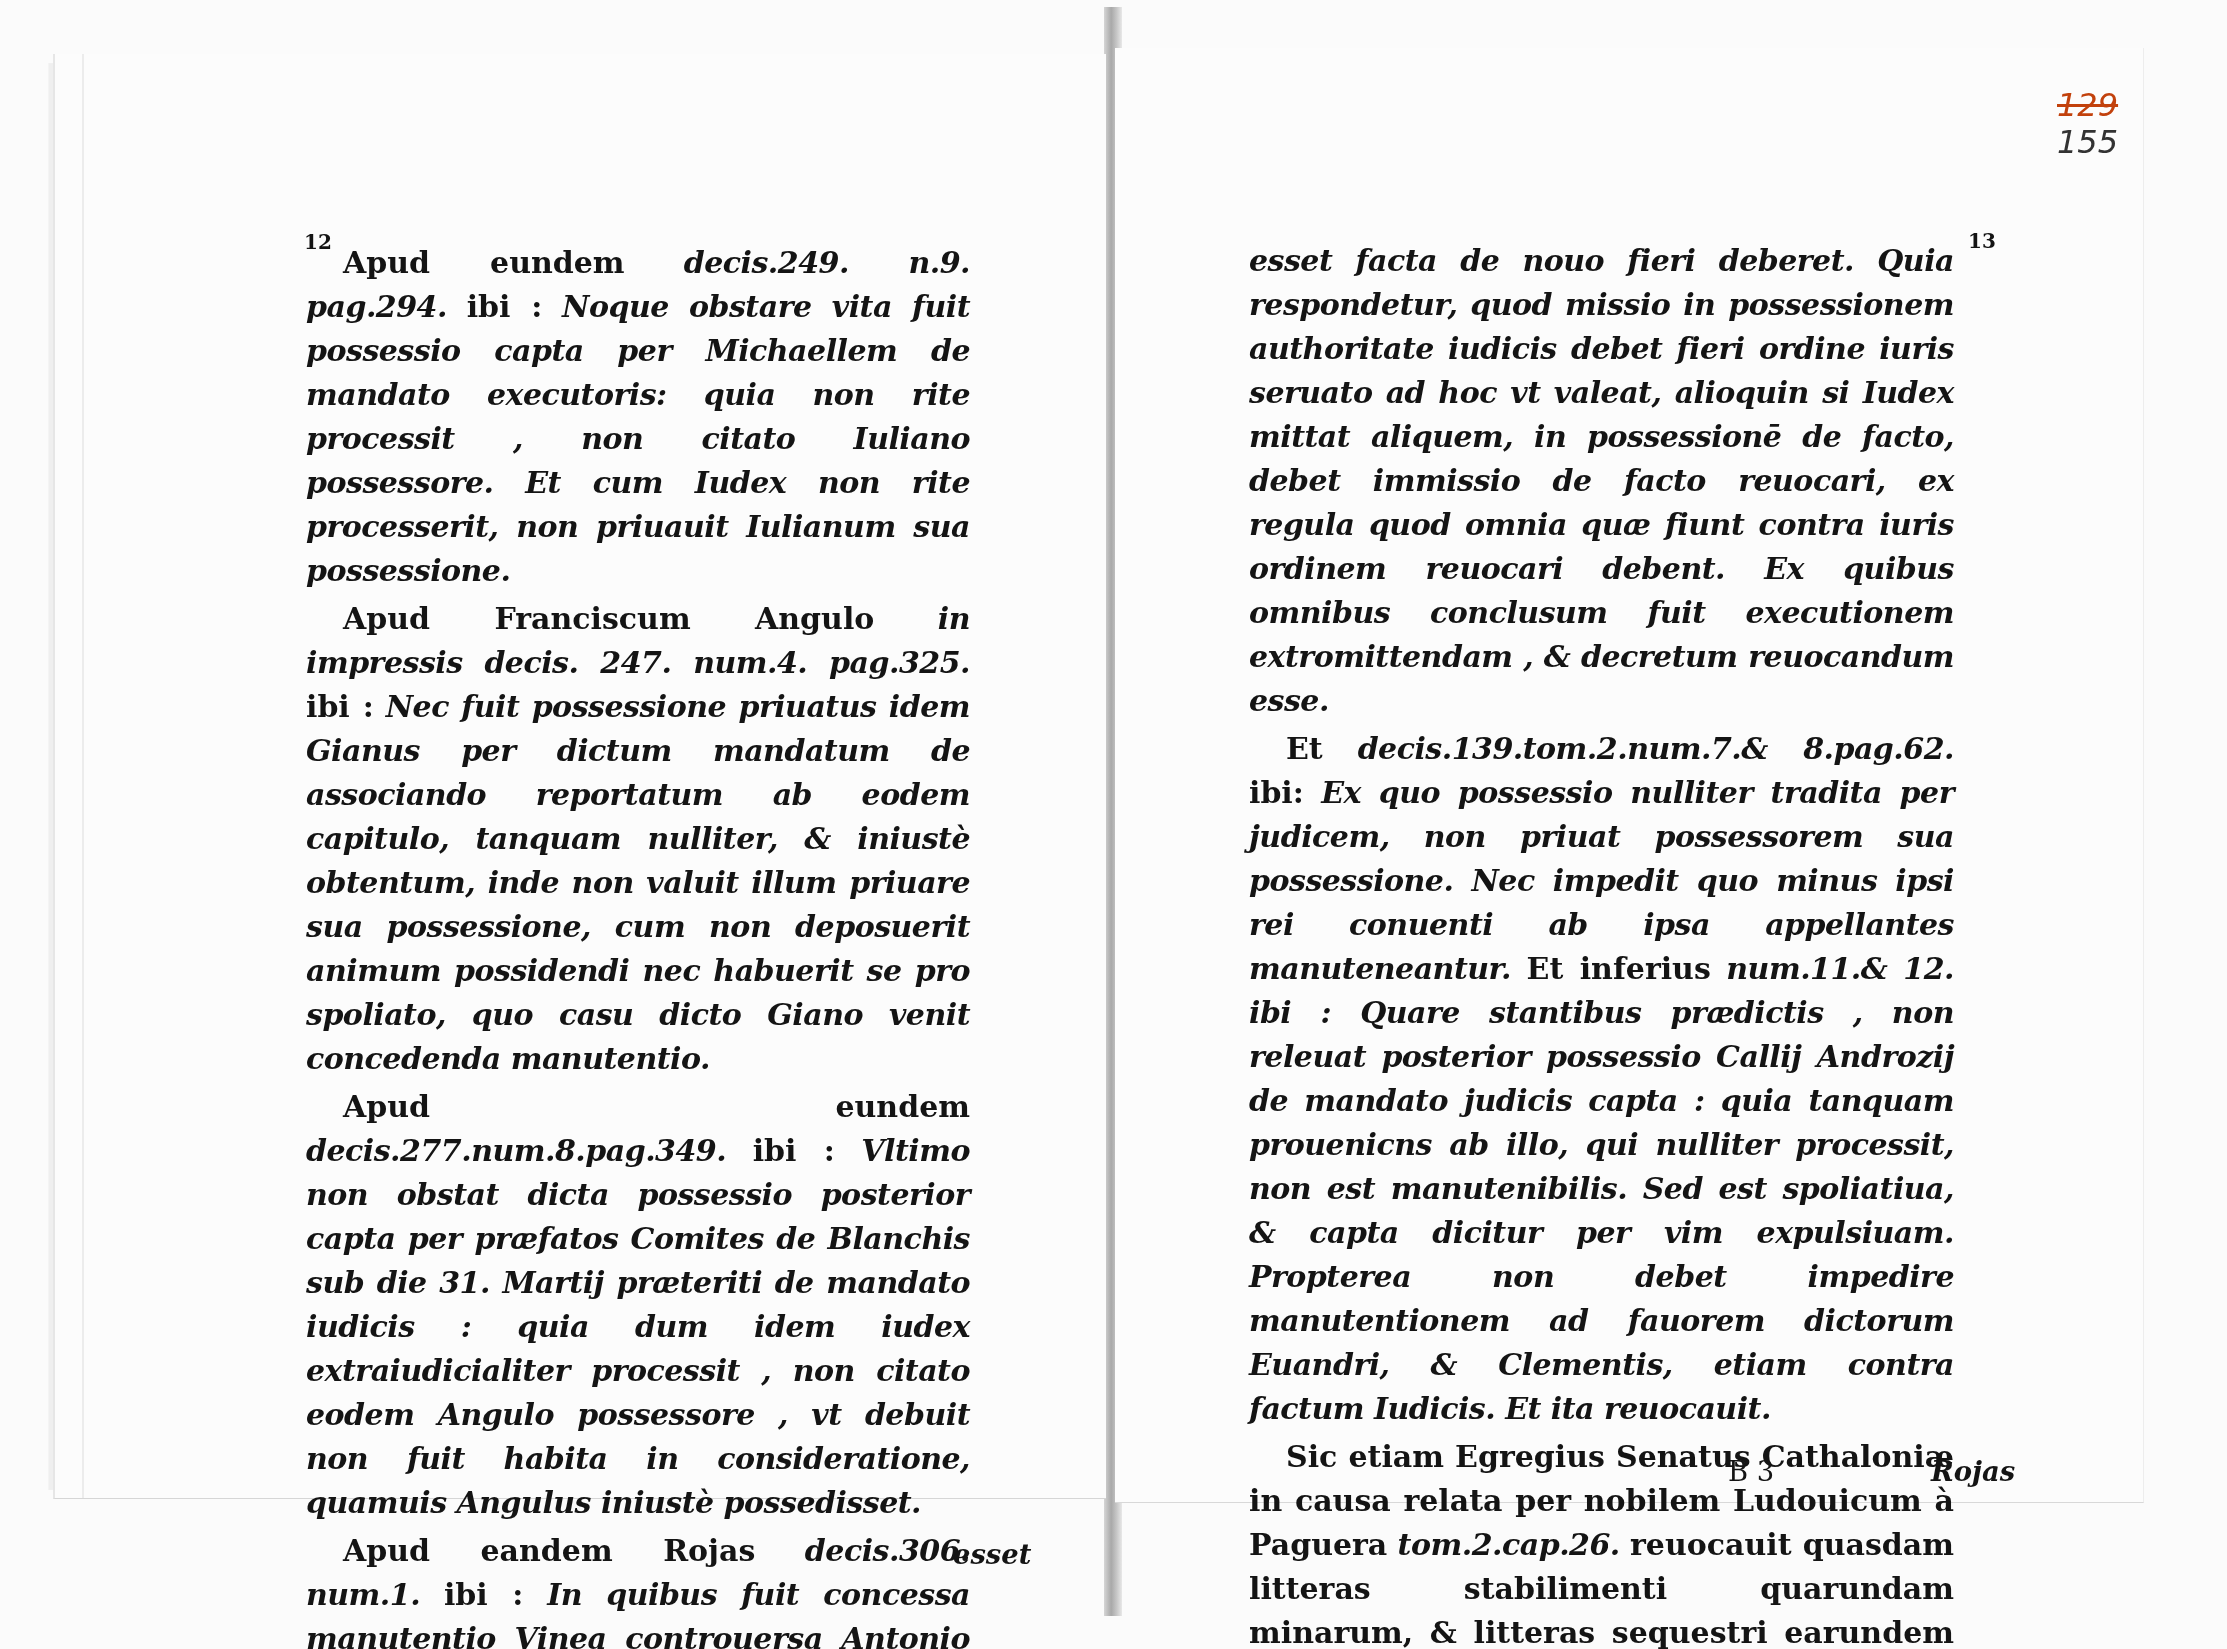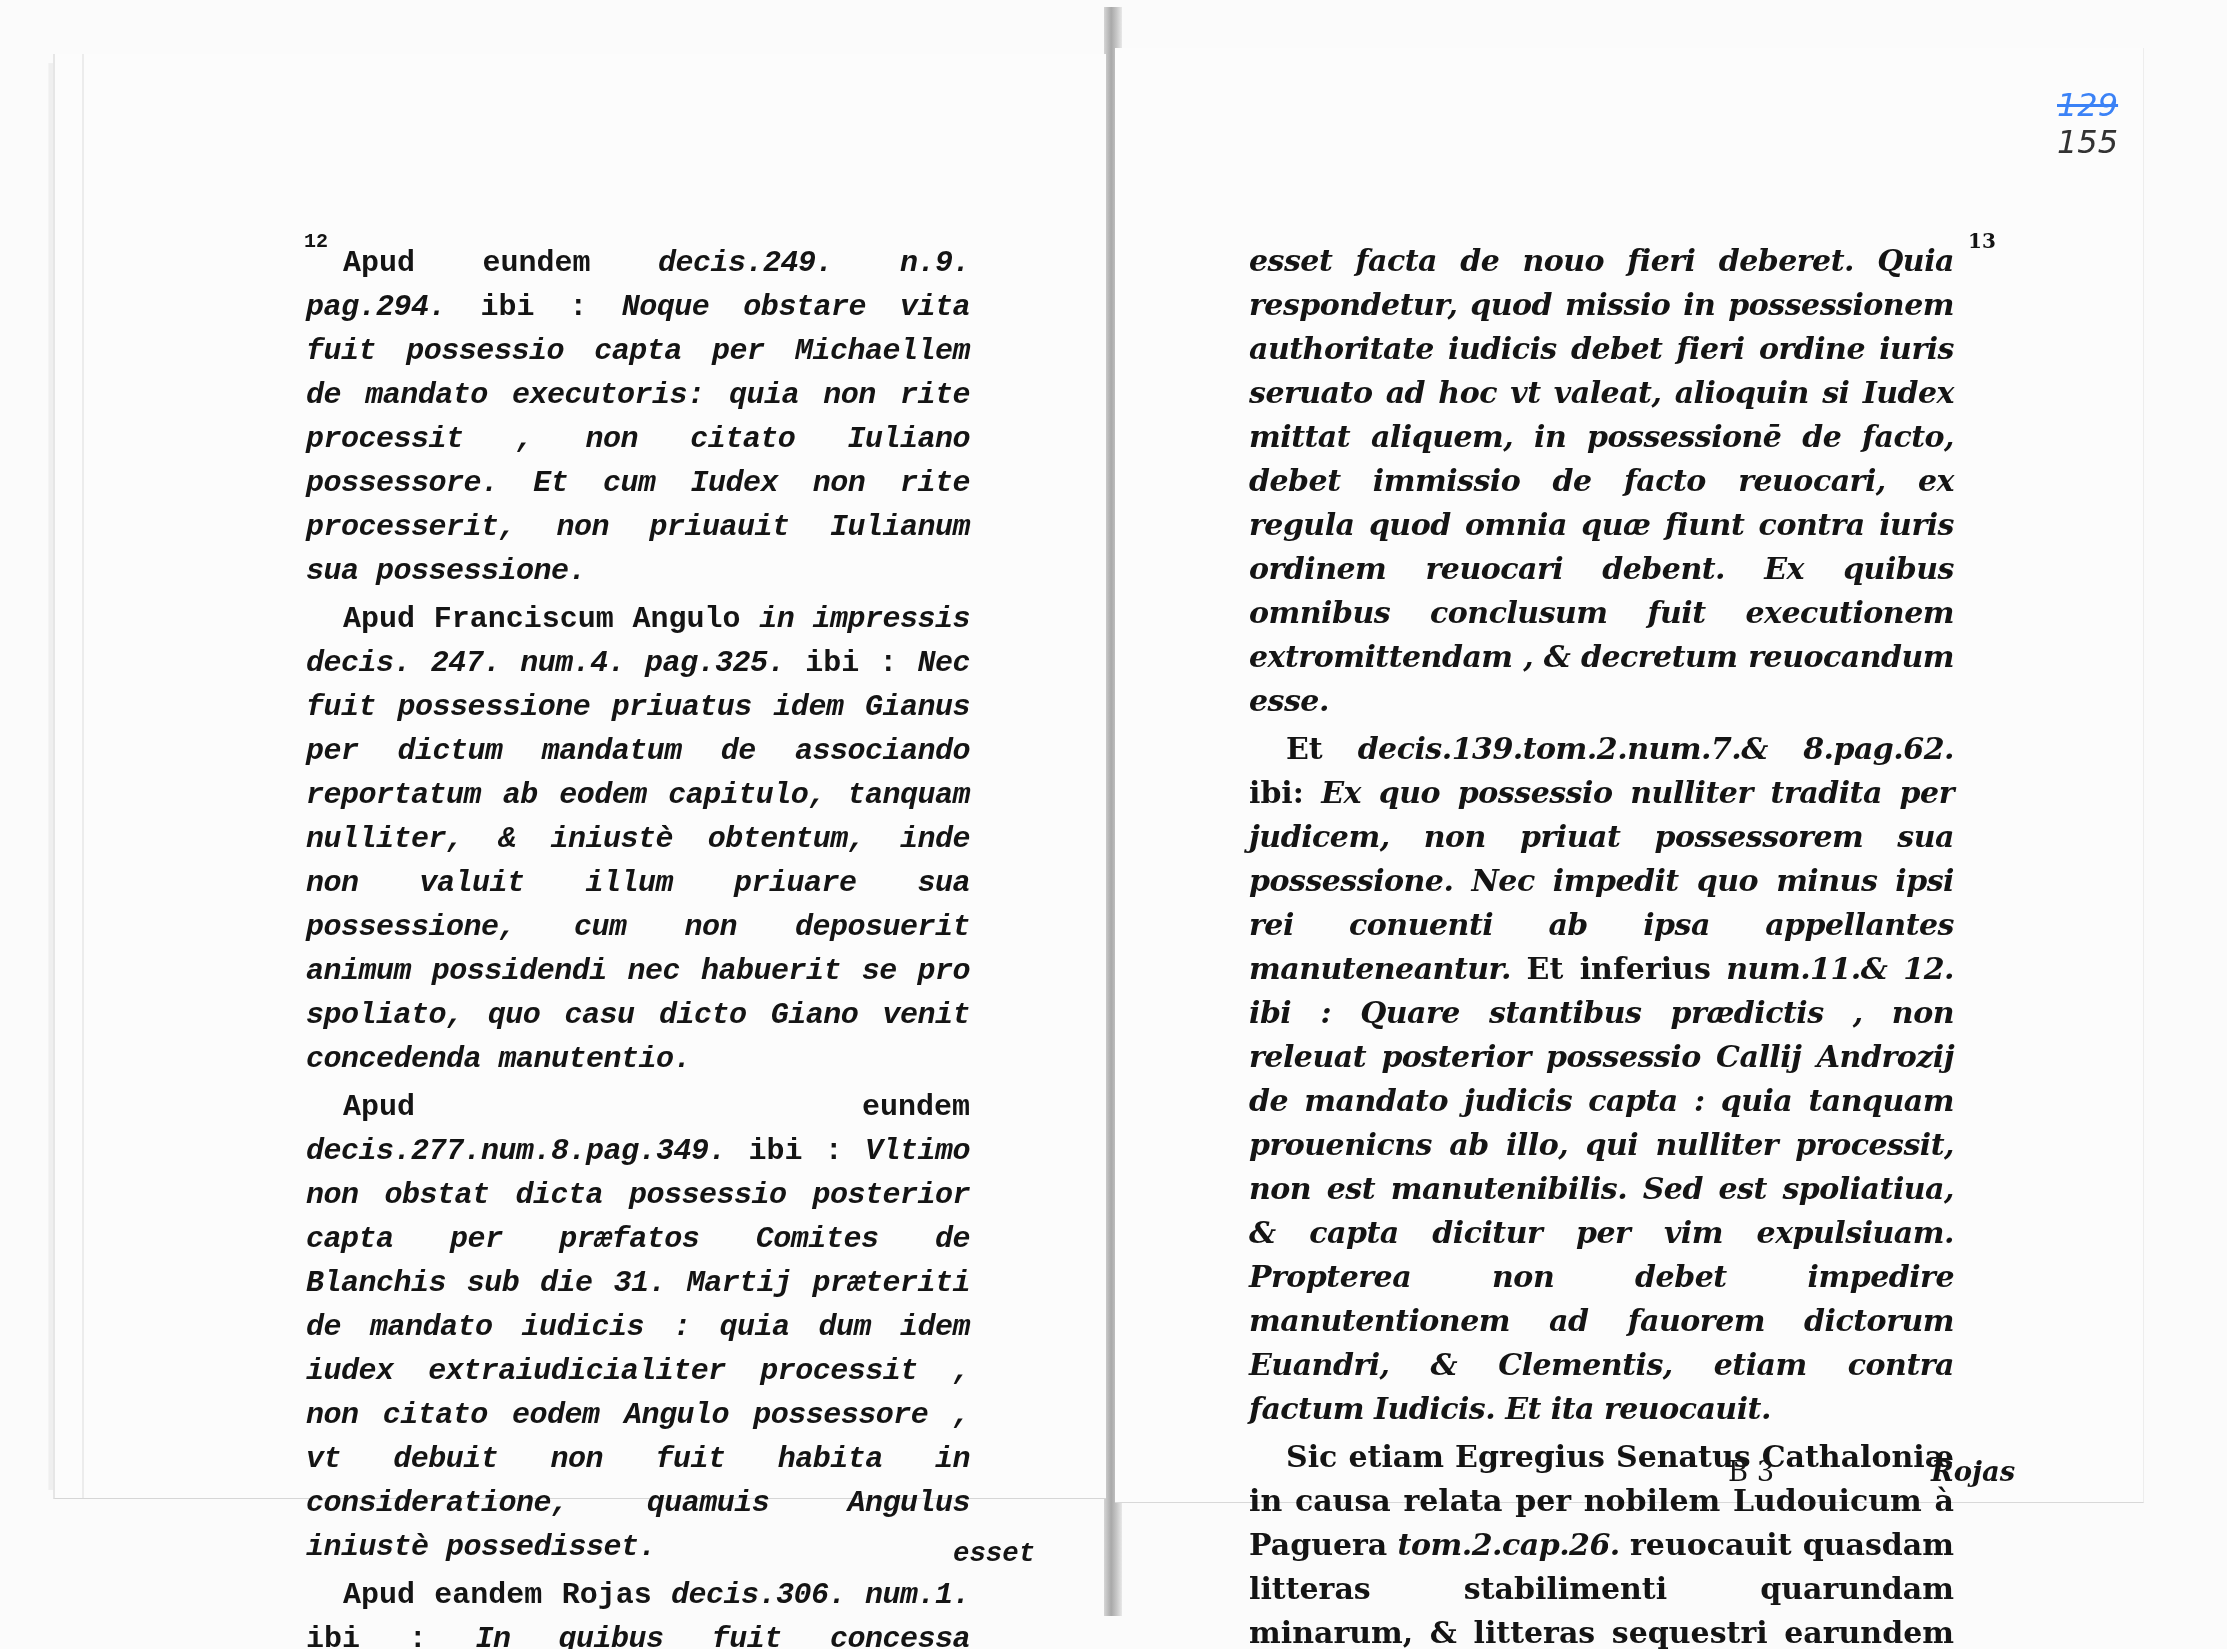--- a/index.html
+++ b/index.html
@@ -1,39 +1,39 @@
 <!DOCTYPE html>
 <html style="font-size:7.3px"><head>
 <meta charset="utf-8">
 <style>
   html,body{margin:0;padding:0;}
   body{width:2227px;height:1649px;background:#fbfbfb;position:relative;overflow:hidden;font-family:"DejaVu Serif","Liberation Serif",serif;color:#141414;}
   .spread{position:absolute;left:0;top:0;width:2227px;height:1649px;}
   .page{position:absolute;background:#fcfcfc;}
-  .page.left{left:53px;top:54px;width:1051px;height:1444px;border-left:2.7px solid #e6e6e6;border-bottom:1.4px solid #d6d6d6;box-shadow:-13.7px 0 0 -9.1px #efefef;font-family:Liberation Mono, monospace;}
+  .page.left{left:53px;top:54px;width:1051px;height:1444px;border-left:2.7px solid #e6e6e6;border-bottom:1.4px solid #d6d6d6;box-shadow:-13.7px 0 0 -9.1px #efefef;}
   .page.left::before{content:"";position:absolute;left:27.4px;top:0;bottom:0;width:1.8px;background:#ececec;}
   .page.right{left:1115px;top:48px;width:1028px;height:1454px;border-bottom:1.4px solid #d8d8d8;border-right:1.8px solid #ededed;}
   .gutter{position:absolute;left:1104px;top:6.9px;width:18.3px;height:1609px;background:linear-gradient(90deg,#cfcfcf,#9a9a9a 40%,#bdbdbd 70%,#e5e5e5);opacity:.85;}
   .textblock{position:absolute;font-size:30px;line-height:44px;text-align:justify;}
   .left .textblock{left:247px;top:183px;width:672px;}
   .right .textblock{left:130px;top:187px;width:713px;}
   .folio{position:absolute;font-size:20px;font-weight:bold;}
   .left .folio{left:249px;top:176px;}
   .right .folio{left:853px;top:181px;}
   .para{margin:4px;text-indent:0;}
   .para.ind{text-indent:37px;}
   .para span.rom{font-style:normal;font-weight:bold;}
   .para span.it{font-style:italic;font-weight:bold;letter-spacing:-0.5px;}
   .catch{position:absolute;font-size:27.4px;font-style:italic;font-weight:bold;}
   .left .catch{left:898px;top:1484px;}
   .sig{position:absolute;font-size:27.4px;}
   .right .sig{left:613px;top:1408px;}
   .right .catch{left:816px;top:1407px;}
   .hand{position:absolute;left:2057px;top:87px;font-family:"DejaVu Sans",sans-serif;color:#333;font-size:32px;font-style:italic;line-height:37px;text-align:center;}
-  .hand .struck{text-decoration:line-through;color:#3b82f6;}
+  .hand .struck{text-decoration:line-through;color:#c2410c;}
 </style>
 </head>
 <body>
 
 <div class="spread">
   <div class="gutter"></div>
 
   <div class="page left">
     <div class="folio">12</div>
     <div class="textblock">

